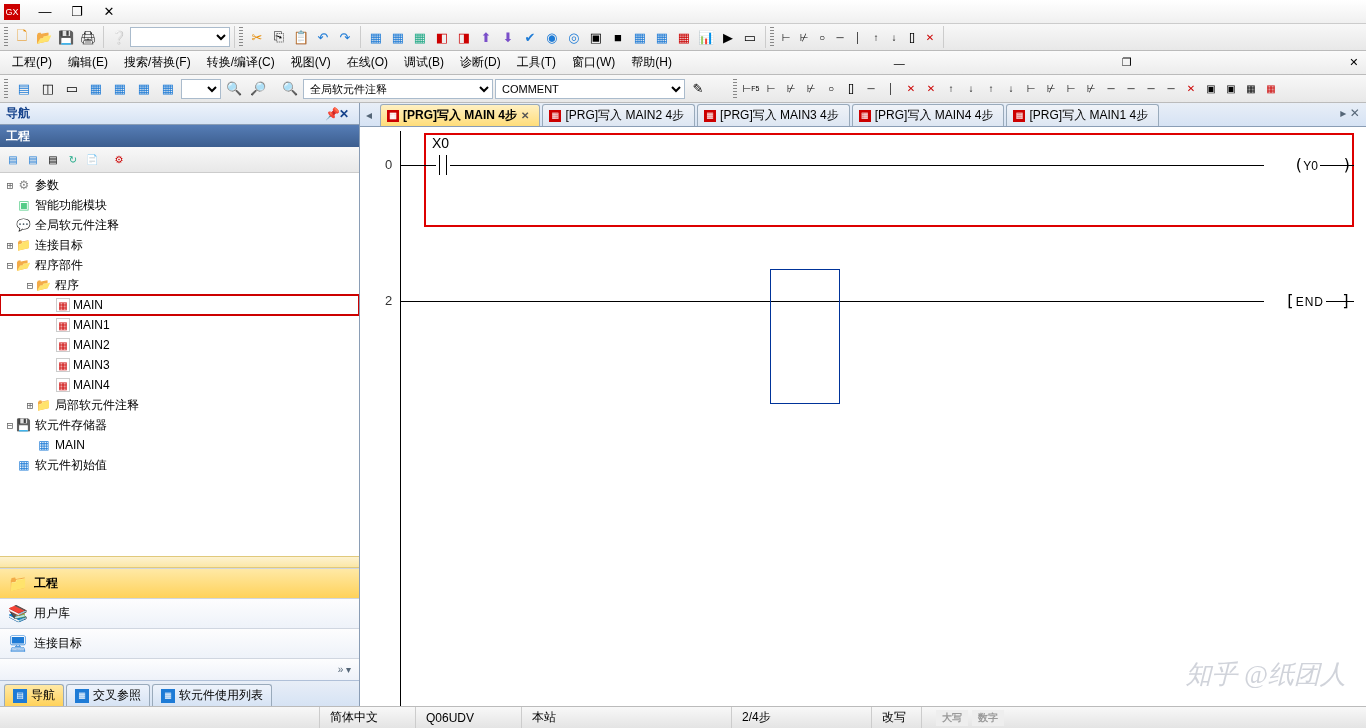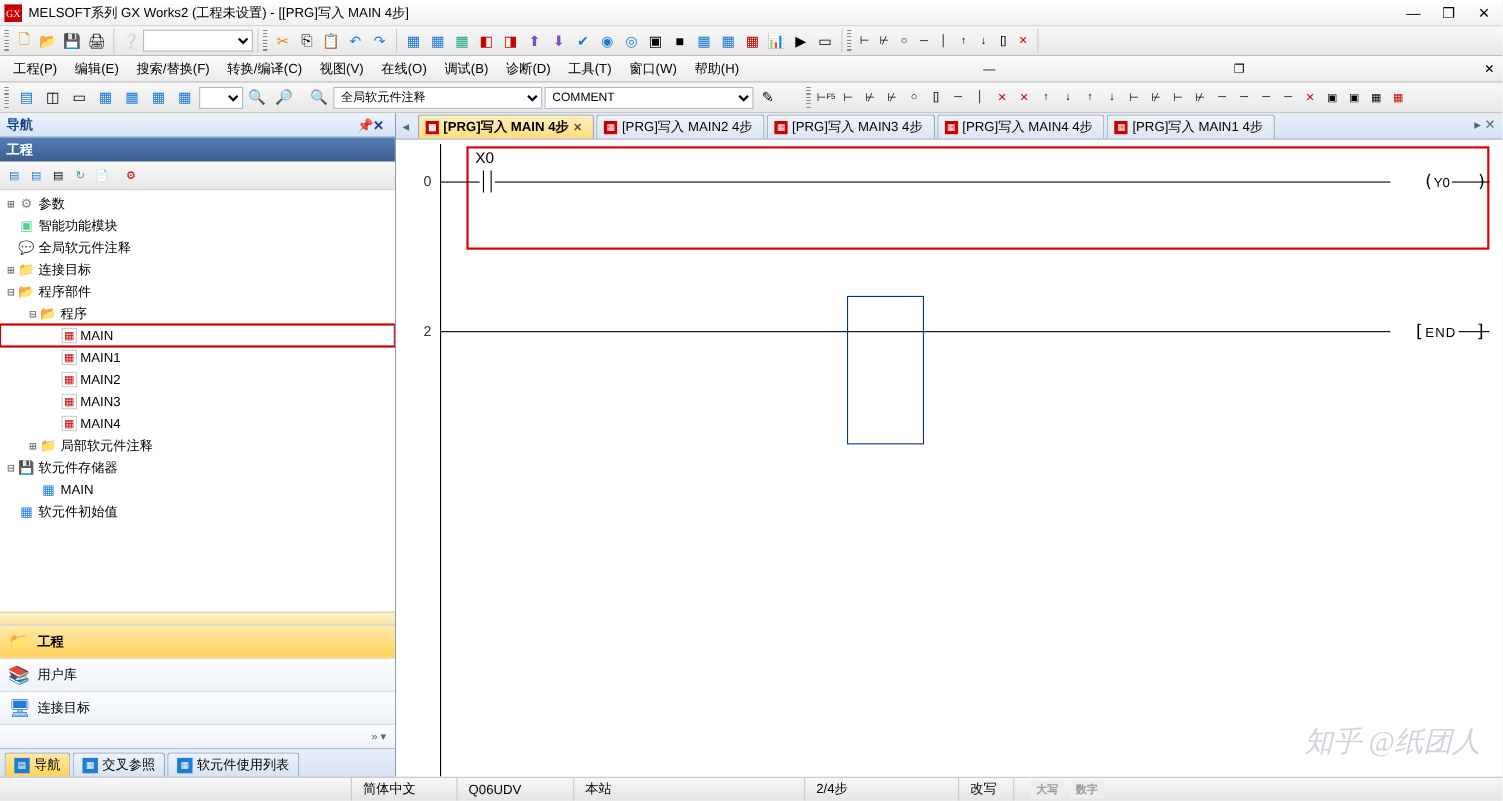--- a/index.html
+++ b/index.html
@@ -1,20 +1,20 @@
 <!DOCTYPE html>
 <html><head>
 <meta charset="utf-8">
 <style>
 * { margin: 0; padding: 0; box-sizing: border-box; font-family: "Microsoft YaHei", "SimSun", sans-serif; font-size: 12px; }
 body { background: #f0f0f0; width: 1366px; height: 728px; overflow: hidden; display: flex; flex-direction: column; }
 
 
 .titlebar { height: 24px; background: linear-gradient(#fff, #f0f0f0); display: flex; align-items: center; padding: 0 4px; border-bottom: 1px solid #ccc; }
-.titlebar .logo { width: 16px; height: 16px; background: #c00; color: #fff; font-size: 9px; display: flex; align-items: center; justify-content: center; margin-right: 6px; font-family: Liberation Serif, serif; }
+.titlebar .logo { width: 16px; height: 16px; background: #c00; color: #fff; font-size: 9px; display: flex; align-items: center; justify-content: center; margin-right: 6px; }
 .titlebar .title { flex: 1; color: #000; }
 .titlebar .wbtn { width: 26px; height: 20px; display: flex; align-items: center; justify-content: center; cursor: pointer; font-size: 13px; margin-left: 6px; }
 
 
 .toolbars { display: flex; flex-wrap: wrap; background: linear-gradient(#f8f8f8,#e8e8e8); border-bottom: 1px solid #bbb; padding: 2px 4px; gap: 2px; }
 .tgroup { display: flex; align-items: center; border-right: 1px solid #ccc; padding-right: 4px; margin-right: 2px; }
 .grip { width: 4px; height: 20px; background: repeating-linear-gradient(#888 0 1px, transparent 1px 3px); margin-right: 3px; }
 .tbtn { width: 22px; height: 22px; display: flex; align-items: center; justify-content: center; cursor: pointer; border: 1px solid transparent; border-radius: 2px; font-size: 13px; }
 .tbtn.sm { width: 18px; font-size: 10px; }
 .tsel { height: 20px; border: 1px solid #abc; background: #fff; font-size: 11px; padding: 0 2px; }
@@ -89,21 +89,20 @@
 .cap { background: #eee; color: #999; padding: 1px 6px; margin-left: 4px; font-size: 10px; font-weight: bold; }
 
 
 .c-blue { color: #1e7bd6; } .c-red { color: #c00; } .c-grn { color: #2a8; } .c-org { color: #e68a00; } .c-prp { color: #7a4fc9; }
 </style>
 </head>
 <body>
 
 <div class="titlebar">
   <div class="logo">GX</div>
-  <div class="title">MELSOFT系列 GX Works2 (工程未设置) - [[PRG]写入 MAIN 4步]</div>
   <div class="wbtn">—</div>
   <div class="wbtn">❐</div>
   <div class="wbtn">✕</div>
 </div>
 
 <div class="toolbars">
   <div class="tgroup">
       <span class="grip"></span>
     <div class="tbtn c-org">🗋</div>
     <div class="tbtn c-org">📂</div>

